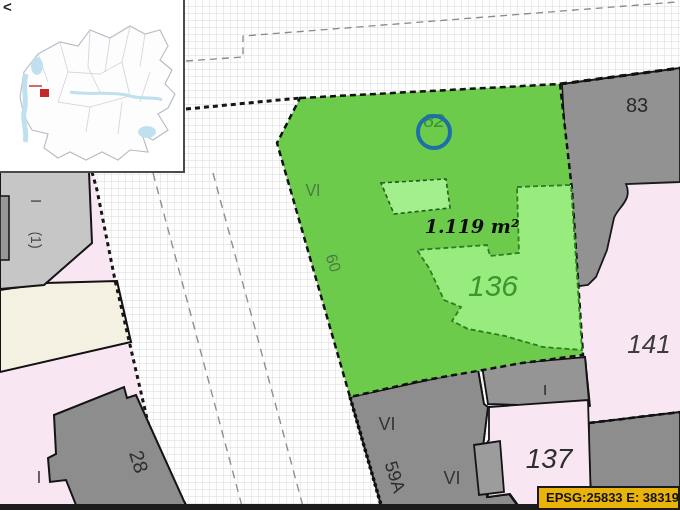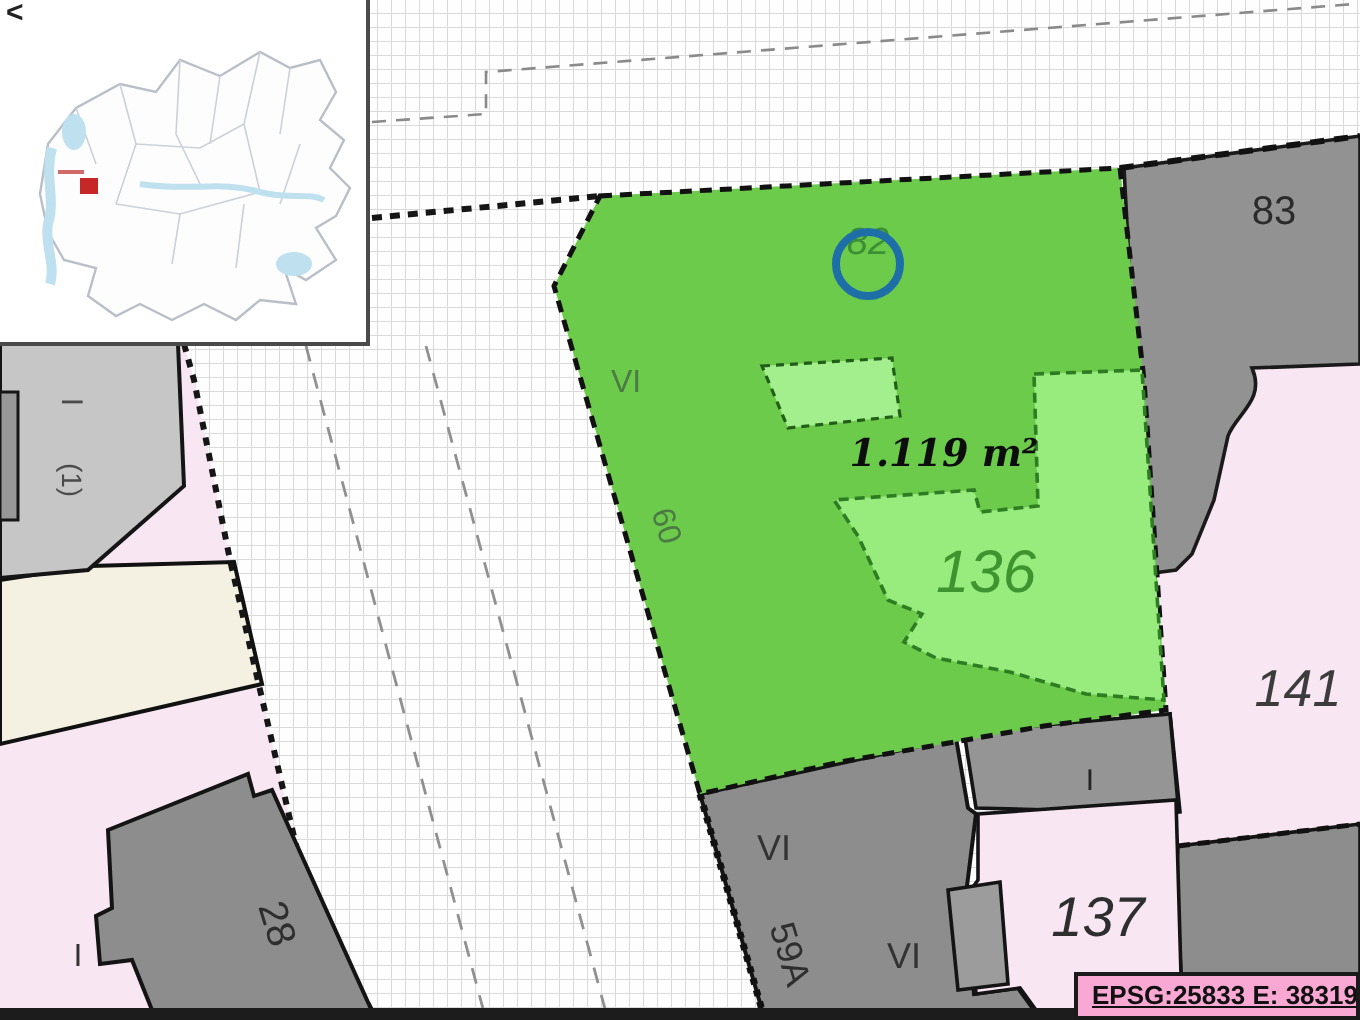--- a/index.html
+++ b/index.html
@@ -8,23 +8,23 @@
   .stage svg{display:block;}
   .mapsvg{position:absolute;left:0;top:0;}
   
   .overview{position:absolute;left:0;top:0;width:185px;height:173px;
             background:#ffffff;border:2px solid #4a4a4a;border-left:none;border-top:none;
             box-sizing:border-box;z-index:5;}
   .collapse{position:absolute;left:3px;top:-1px;font-size:15px;font-weight:bold;
             color:#222;z-index:6;cursor:pointer;line-height:15px;}
   
   .statusbar{position:absolute;left:537px;top:486px;width:143px;height:24px;
-             background:#f9a8d4;border:2px solid #1a1a1a;box-sizing:border-box;
+             background:#eab308;border:2px solid #1a1a1a;box-sizing:border-box;
              font-size:13px;font-weight:bold;color:#111;line-height:19px;
-             padding-left:7px;white-space:nowrap;overflow:hidden;z-index:8;text-decoration:underline;}
+             padding-left:7px;white-space:nowrap;overflow:hidden;z-index:8;}
   .bottombar{position:absolute;left:0;top:504px;width:680px;height:6px;
              background:#1c1c1c;z-index:7;}
   text{user-select:none;}
   .lbl{font-family:"Liberation Sans",sans-serif;}
   .lbl-it{font-family:"Liberation Sans",sans-serif;font-style:italic;}
   .lbl-area{font-family:"DejaVu Serif","Liberation Serif",serif;
             font-style:italic;font-weight:bold;}
 </style>
 </head>
 <body>

